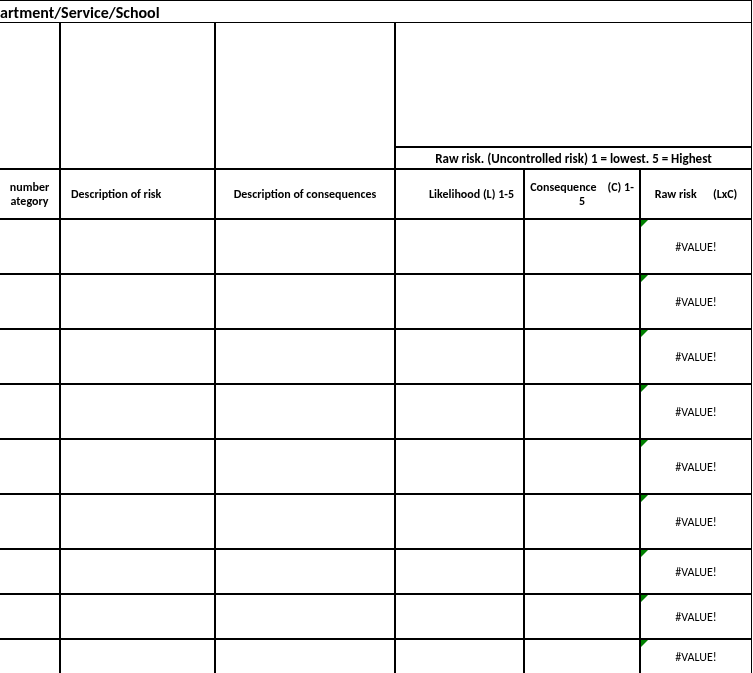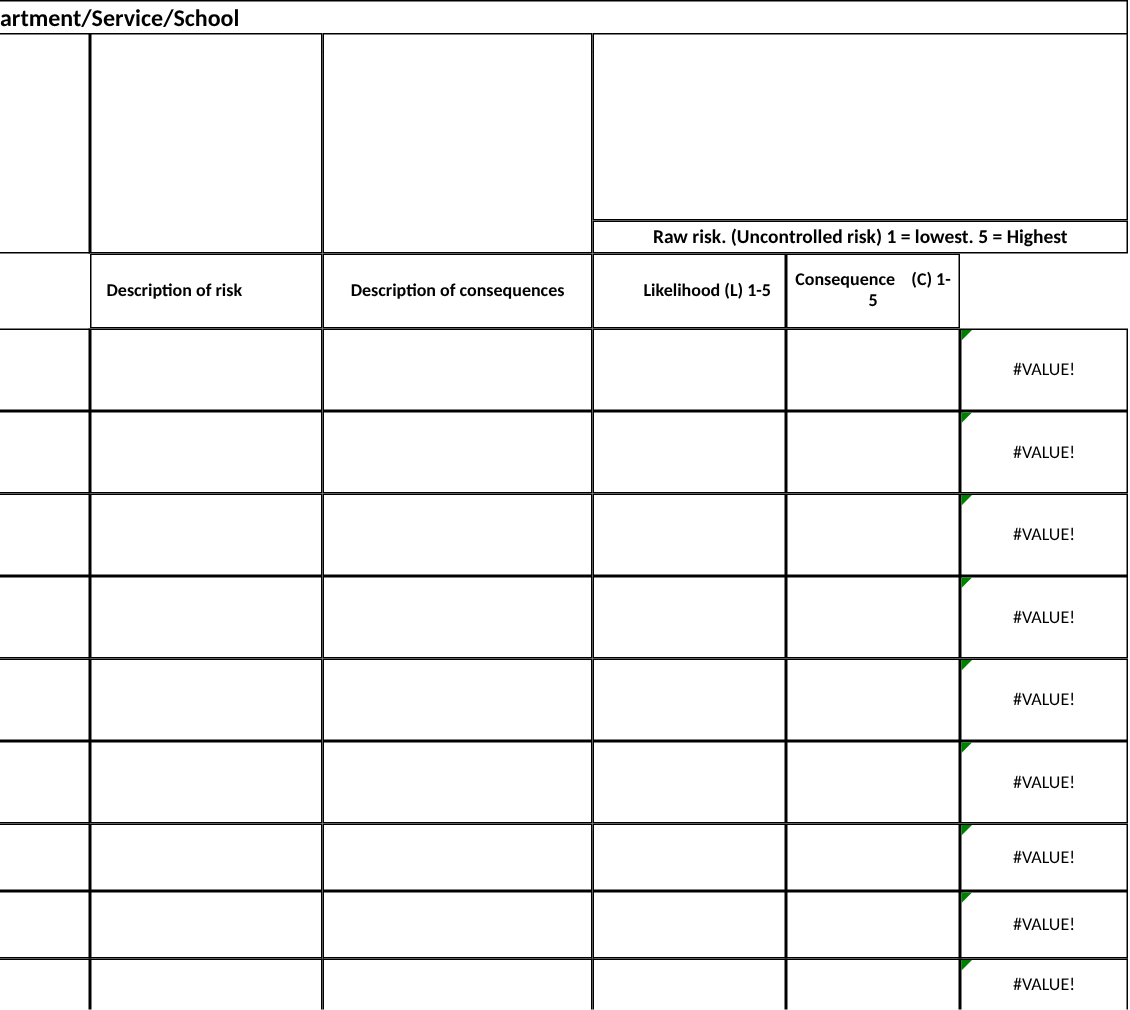--- a/index.html
+++ b/index.html
@@ -71,24 +71,26 @@
 <div class="cell title-cell" style="left:0; top:0; width:752px; height:35px;">artment/Service/School</div>
 
 <div class="cell" style="left:0; top:22px; width:60px; height:147px; border-left:none;"></div>
 <div class="cell" style="left:60px; top:22px; width:155px; height:147px;"></div>
 <div class="cell" style="left:215px; top:22px; width:180px; height:147px;"></div>
 
 <div class="cell" style="left:395px; top:22px; width:357px; height:125px; border-bottom:1px solid #000;"></div>
 
 <div class="cell grouphdr" style="left:395px; top:147px; width:357px; height:22px;">Raw risk. (Uncontrolled risk) 1 = lowest.  5 = Highest</div>
 
+<div class="cell colhdr left" style="left:0; top:169px; width:60px; height:50px;">number ategory</div>
 <div class="cell colhdr" style="left:60px; top:169px; width:155px; height:50px; justify-content:flex-start; padding-left:10px;">Description of risk</div>
 <div class="cell colhdr" style="left:215px; top:169px; width:180px; height:50px;">Description of consequences</div>
 <div class="cell colhdr" style="left:395px; top:169px; width:129px; height:50px;padding-left:28px;">Likelihood (L) 1-5</div>
 <div class="cell colhdr" style="left:524px; top:169px; width:116px; height:50px; white-space:pre-wrap;">Consequence    (C) 1-5</div>
+<div class="cell colhdr" style="left:640px; top:169px; width:112px; height:50px; white-space:pre;">Raw risk      (LxC)</div>
 
 <div id="rows-anchor"></div>
 
 <div class="cell row-cell c0" style="left: 0px; top: 219px; width: 60px; height: 55px;"></div>
     <div class="cell row-cell" style="left: 60px; top: 219px; width: 155px; height: 55px;"></div>
     <div class="cell row-cell" style="left: 215px; top: 219px; width: 180px; height: 55px;"></div>
     <div class="cell row-cell" style="left: 395px; top: 219px; width: 129px; height: 55px;"></div>
     <div class="cell row-cell" style="left: 524px; top: 219px; width: 116px; height: 55px;"></div>
     <div class="cell row-cell err" style="left: 640px; top: 219px; width: 112px; height: 55px;">
       <div class="err-tri"></div>

